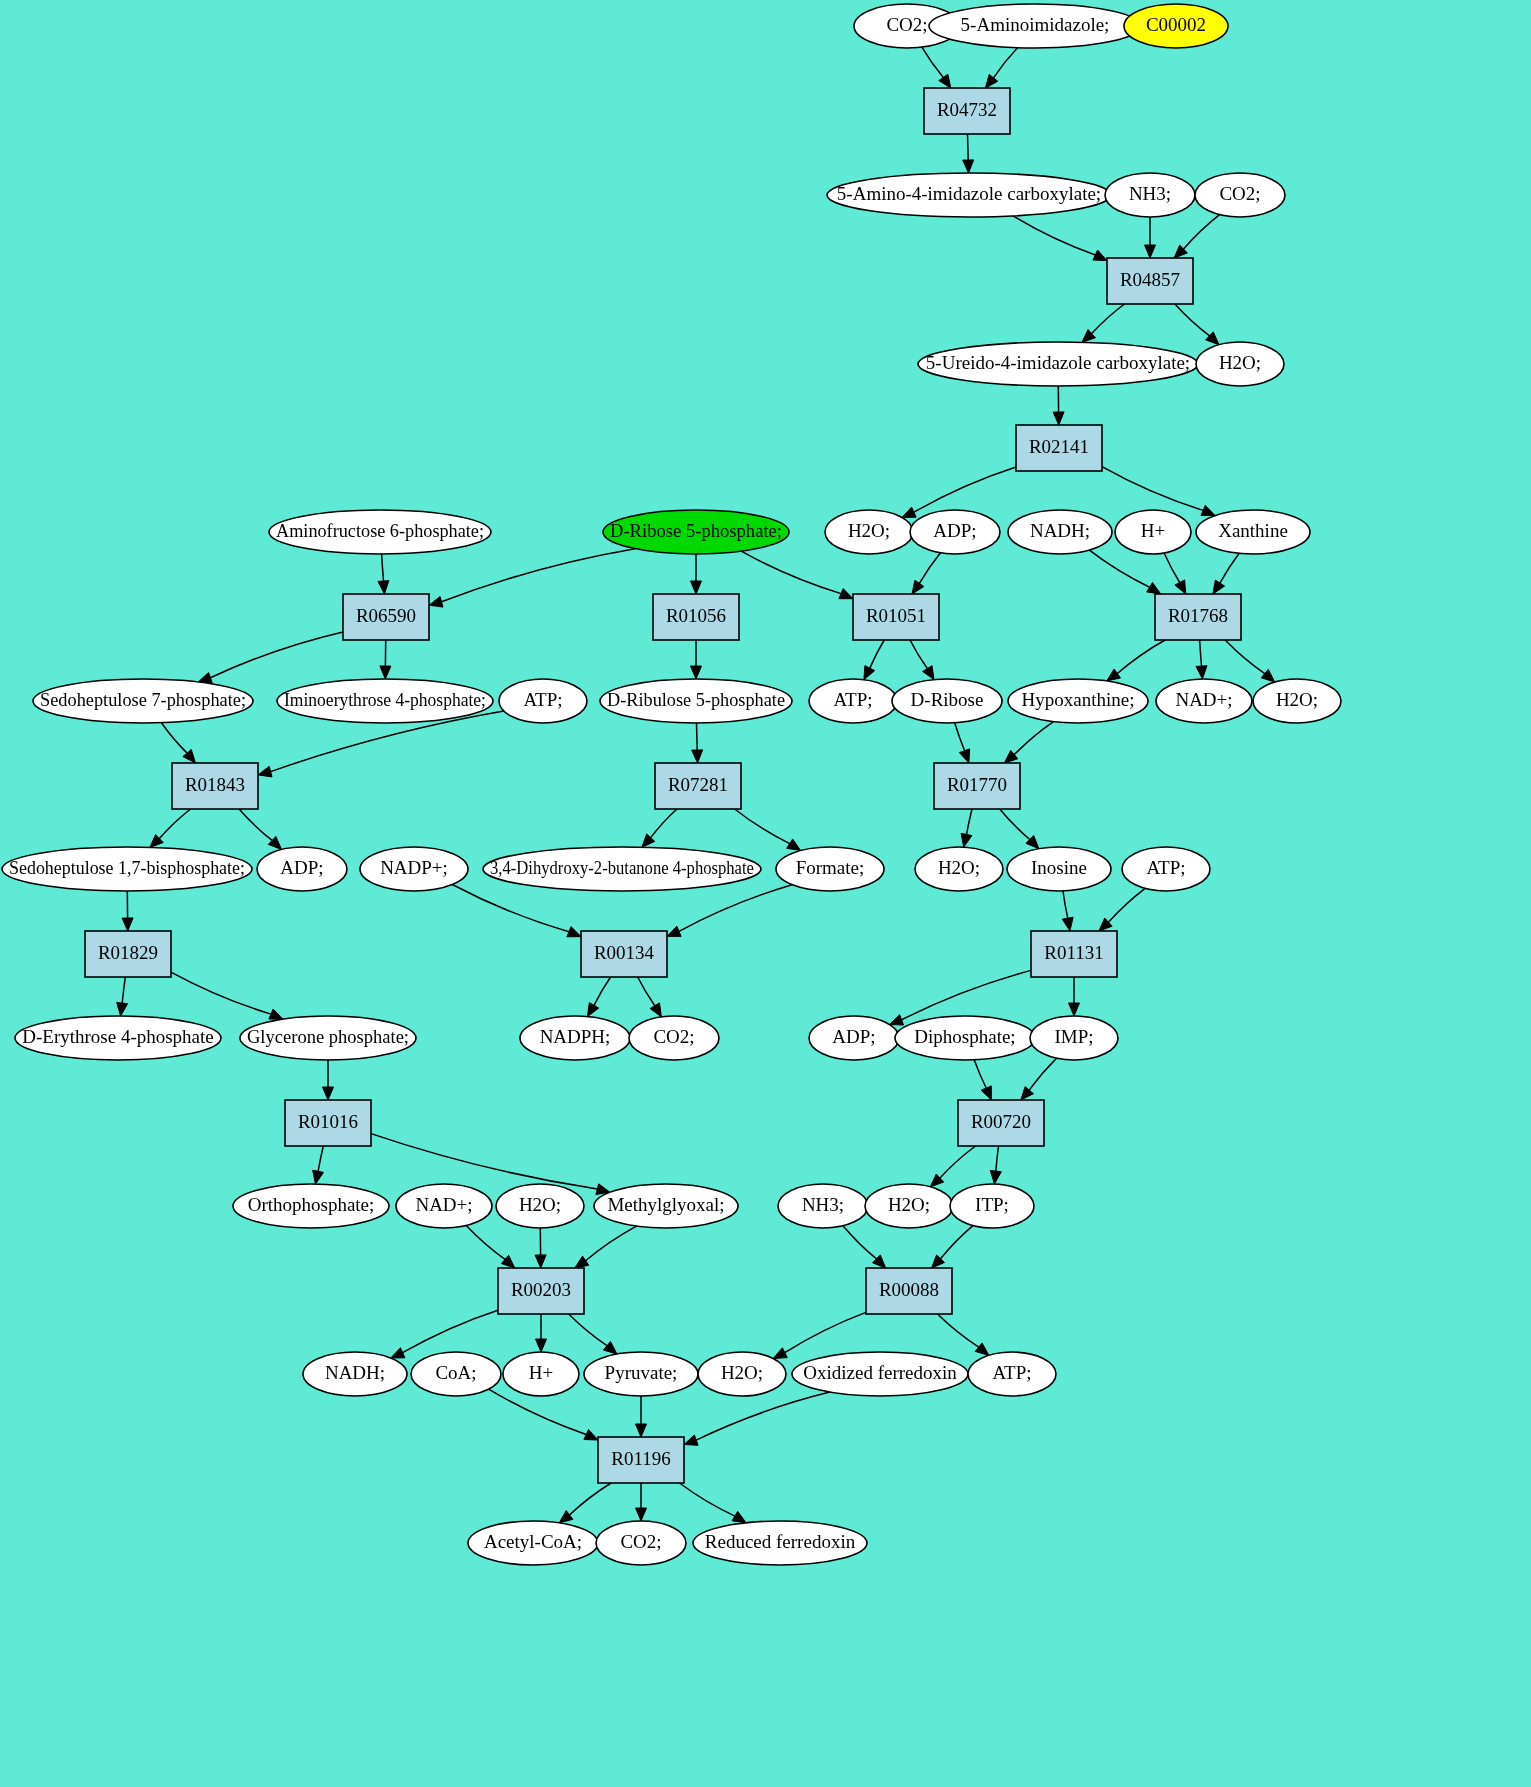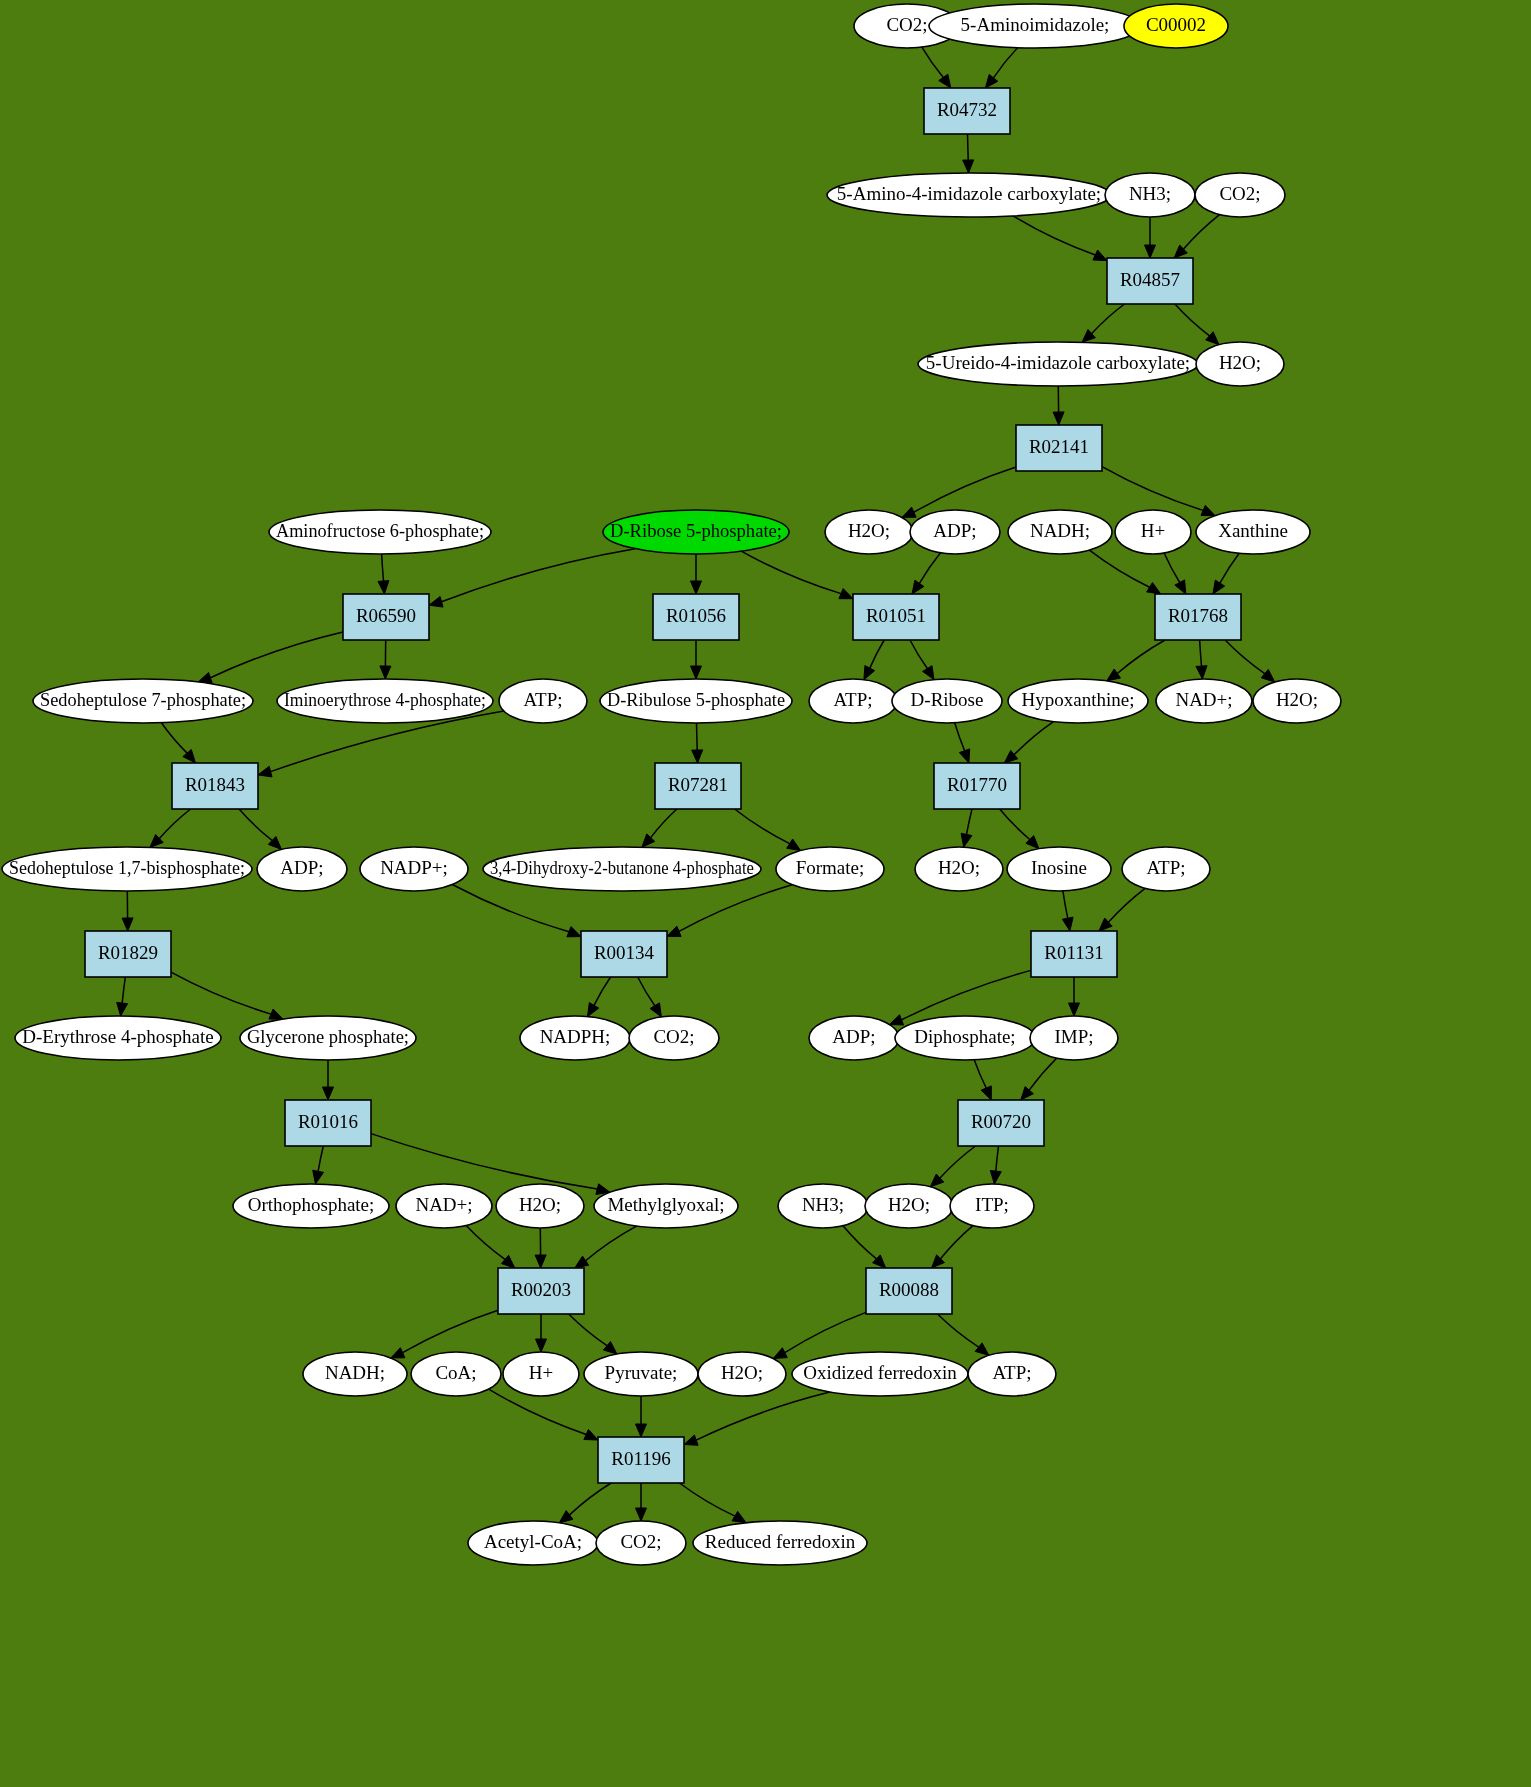--- a/index.html
+++ b/index.html
@@ -1,17 +1,17 @@
 <!DOCTYPE html>
 <html><head>
 <meta charset="utf-8">
 <style>
   html,body{margin:0;padding:0;background:#ffffff;}
   body{font-family:"Liberation Serif", serif;}
-  #canvas-wrap{position:relative;width:1531px;height:1787px;background:#4d7c0f;overflow:hidden;}
+  #canvas-wrap{position:relative;width:1531px;height:1787px;background:#5eead4;overflow:hidden;}
   svg#graph{display:block;width:1531px;height:1787px;}
   .node-ellipse{fill:#ffffff;stroke:#000000;stroke-width:1.6;}
   .node-ellipse.green{fill:#00d900;}
   .node-ellipse.yellow{fill:#ffff00;}
   .node-rect{fill:#add8e6;stroke:#000000;stroke-width:1.6;}
   .node-label{font-family:"Liberation Serif", serif;font-size:19px;fill:#000000;text-anchor:middle;dominant-baseline:middle;}
   .edge-path{fill:none;stroke:#000000;stroke-width:1.5;}
   .arrow-head{fill:#000000;stroke:#000000;stroke-width:1;}
 </style>
 </head>

